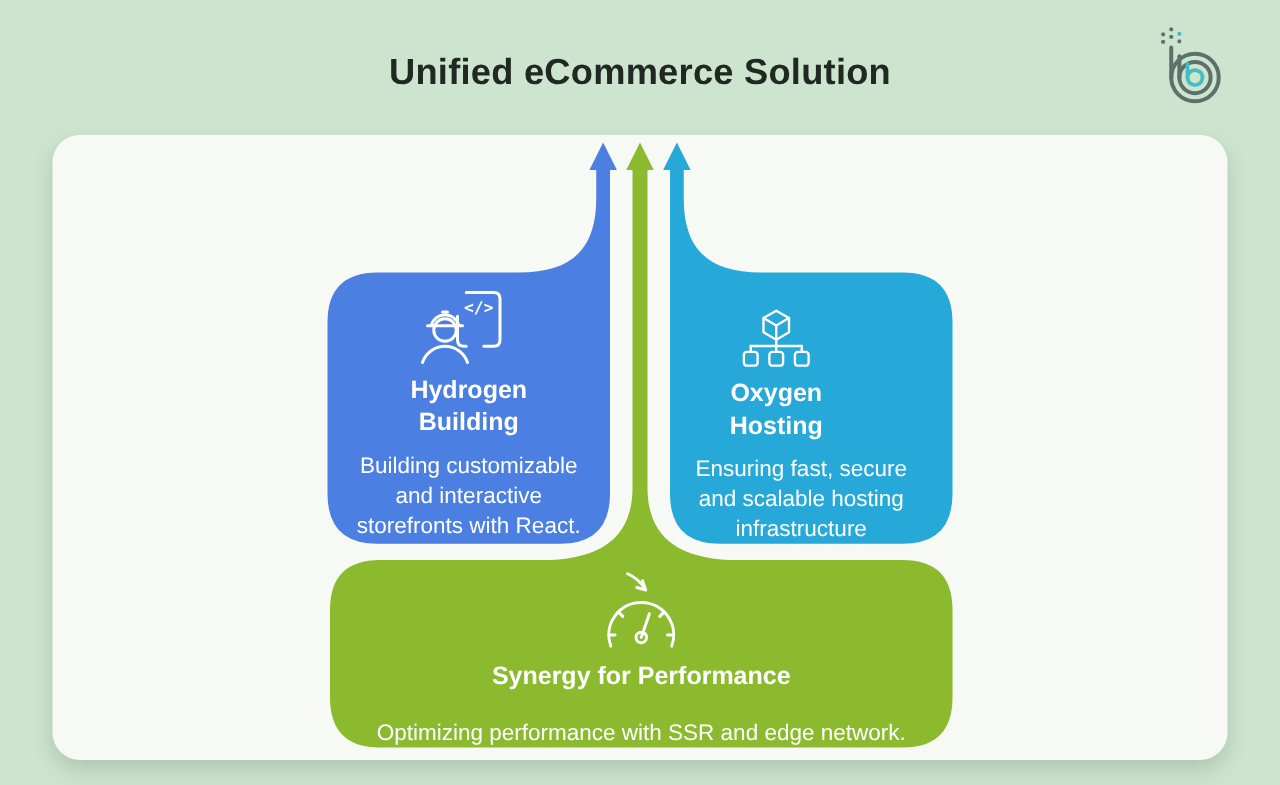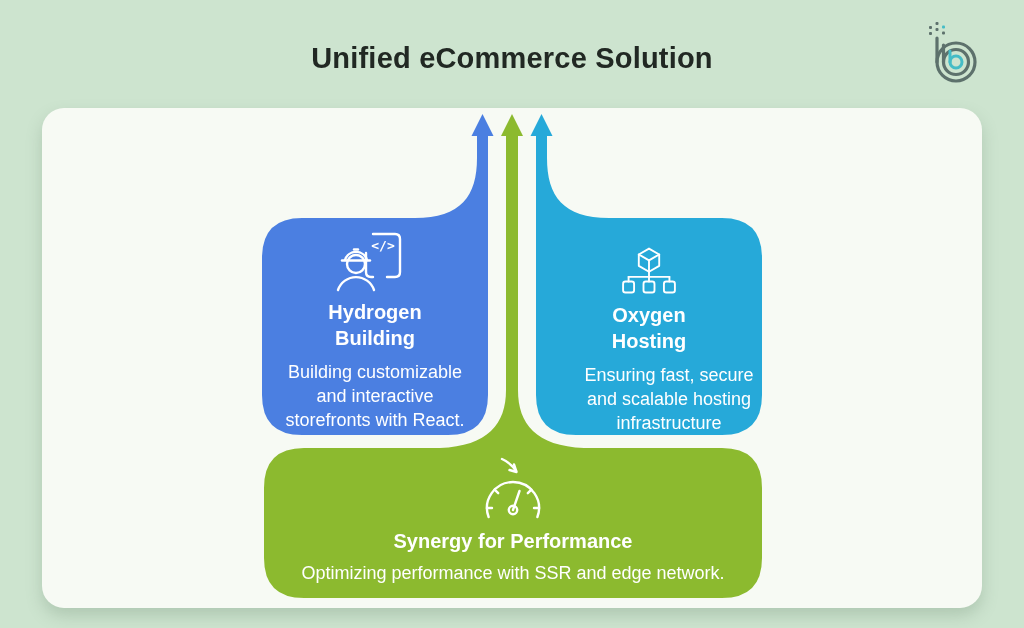--- a/index.html
+++ b/index.html
@@ -40,38 +40,38 @@
   }
   .node {
     position: absolute;
     display: flex;
     flex-direction: column;
     align-items: center;
     text-align: center;
     color: #ffffff;
   }
   .node-hydrogen { left: 220px; top: 110px; width: 226px; height: 217px; padding-top: 13px; box-sizing: border-box; }
-  .node-oxygen   { left: 494px; top: 110px; width: 226px; height: 217px; padding-top: 29px; box-sizing: border-box; }
+  .node-oxygen   { left: 466px; top: 110px; width: 226px; height: 217px; padding-top: 29px; box-sizing: border-box; }
   .node-synergy  { left: 222px; top: 340px; width: 498px; height: 150px; padding-top: 8px;  box-sizing: border-box; }
   .node-title {
     font-size: 20px;
     font-weight: bold;
     line-height: 1.3;
     margin-top: 6px;
   }
   .node-hydrogen .node-title { max-width: 140px; }
   .node-oxygen   .node-title { max-width: 112px; }
   .node-desc {
     font-size: 18px;
     line-height: 1.34;
     margin-top: 9px;
   }
   .node-hydrogen .node-desc { max-width: 206px; }
   .node-oxygen   .node-desc { max-width: 200px; margin-left: 40px; }
-  .node-synergy  .node-desc { margin-top: 7px; }
+  .node-synergy  .node-desc { margin-top: 20px; }
   .icon-svg { display: block; }
 </style>
 </head>
 <body>
 
 <div class="stage">
 
   <h1 class="page-title">Unified eCommerce Solution</h1>
 
   <svg class="brand-logo" viewBox="0 0 76 76">

